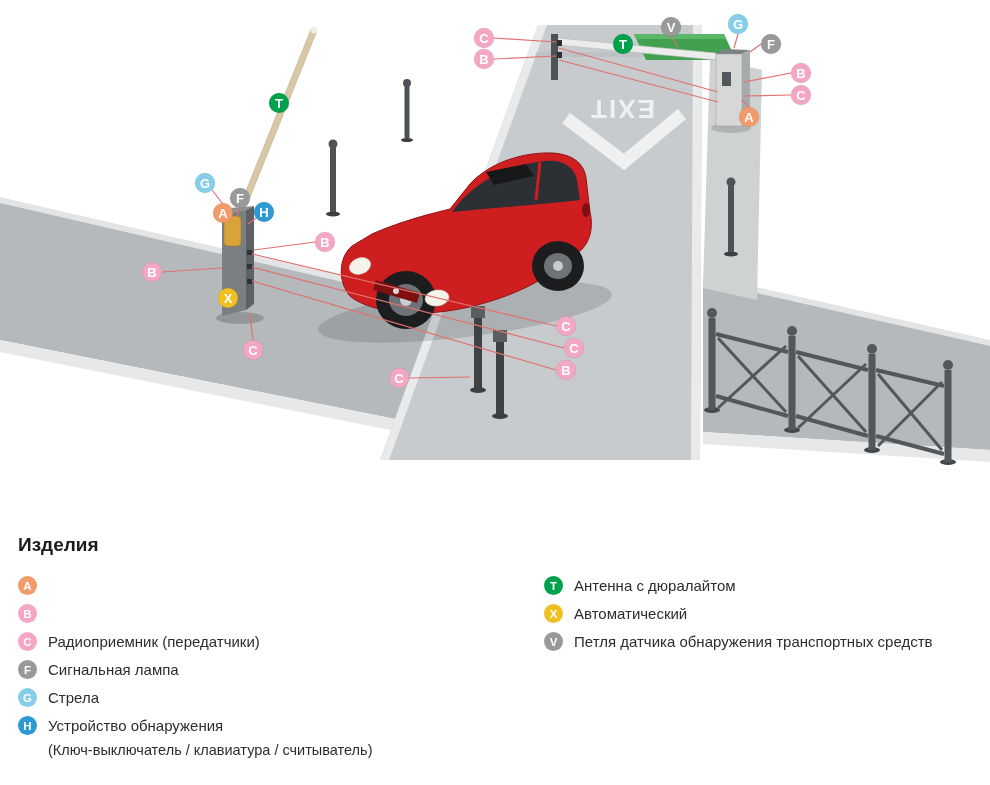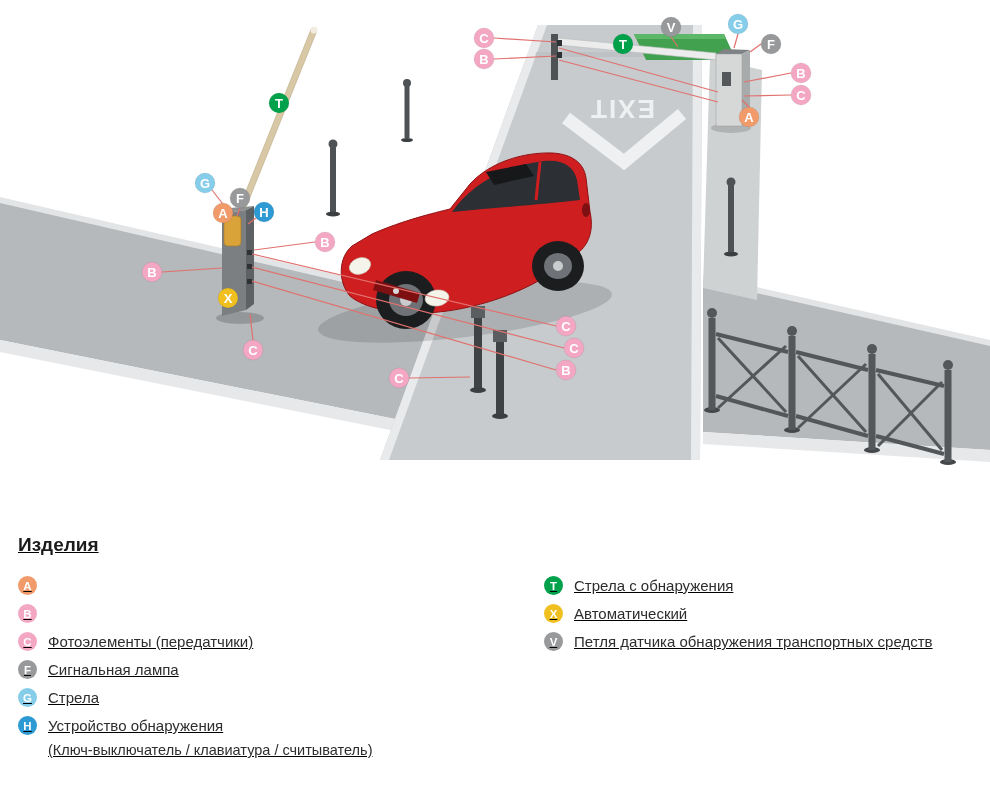--- a/index.html
+++ b/index.html
@@ -1,20 +1,20 @@
 <!DOCTYPE html>
 <html><head>
 <meta charset="utf-8">
 <style>
   html,body{margin:0;padding:0;background:#fff;}
   .page{position:relative;width:990px;height:785px;background:#fff;
         font-family:"Liberation Sans",sans-serif;overflow:hidden;}
   svg text{font-family:"Liberation Sans",sans-serif;}
   .scene{position:absolute;left:0;top:0;}
-  .legend{position:absolute;left:18px;top:534px;right:12px;text-decoration:underline;}
+  .legend{position:absolute;left:18px;top:534px;right:12px;}
   .legend-title{font-size:19px;font-weight:bold;color:#1b1b1b;margin:0 0 20px 0;}
   .legend-cols{display:grid;grid-template-columns:518px 1fr;column-gap:8px;align-items:start;}
   .legend-row{display:flex;align-items:center;gap:11px;margin-bottom:9px;
               font-size:15px;color:#2d2d2d;}
   .badge{width:19px;height:19px;border-radius:50%;display:inline-flex;align-items:center;
          justify-content:center;font-size:11.5px;font-weight:bold;flex:0 0 auto;}
   .legend-sublabel{font-size:14.5px;color:#2d2d2d;margin:-2px 0 8px 30px;}
   .scene-badge circle{stroke:rgba(0,0,0,0.12);stroke-width:0.6;}
   .scene-badge text{font-size:13px;font-weight:bold;text-anchor:middle;}
 </style>
@@ -271,40 +271,40 @@
     <div class="legend-cols">
       <div>
           <div class="legend-row">
             <span class="badge" style="background: rgb(241, 155, 107); color: rgb(255, 255, 255);">A</span>
           </div>
           <div class="legend-row">
             <span class="badge" style="background: rgb(244, 167, 195); color: rgb(255, 255, 255);">B</span>
           </div>
           <div class="legend-row">
             <span class="badge" style="background: rgb(244, 167, 195); color: rgb(255, 255, 255);">C</span>
-            <span>Фотоэлементы (передатчики)</span>
+            <span>Радиоприемник (передатчики)</span>
           </div>
           <div class="legend-row">
             <span class="badge" style="background: rgb(151, 153, 155); color: rgb(255, 255, 255);">F</span>
             <span>Сигнальная лампа</span>
           </div>
           <div class="legend-row">
             <span class="badge" style="background: rgb(133, 205, 232); color: rgb(255, 255, 255);">G</span>
             <span>Стрела</span>
           </div>
           <div class="legend-row">
             <span class="badge" style="background: rgb(45, 154, 211); color: rgb(255, 255, 255);">H</span>
             <span>Устройство обнаружения</span>
           </div>
           <div class="legend-sublabel">(Ключ-выключатель / клавиатура / считыватель)</div>
         </div>
       <div>
           <div class="legend-row">
             <span class="badge" style="background: rgb(0, 161, 75); color: rgb(255, 255, 255);">T</span>
-            <span>Стрела с обнаружения</span>
+            <span>Антенна с дюралайтом</span>
           </div>
           <div class="legend-row">
             <span class="badge" style="background: rgb(240, 192, 32); color: rgb(255, 255, 255);">X</span>
             <span>Автоматический</span>
           </div>
           <div class="legend-row">
             <span class="badge" style="background: rgb(151, 153, 155); color: rgb(255, 255, 255);">V</span>
             <span>Петля датчика обнаружения транспортных средств</span>
           </div>
         </div>

